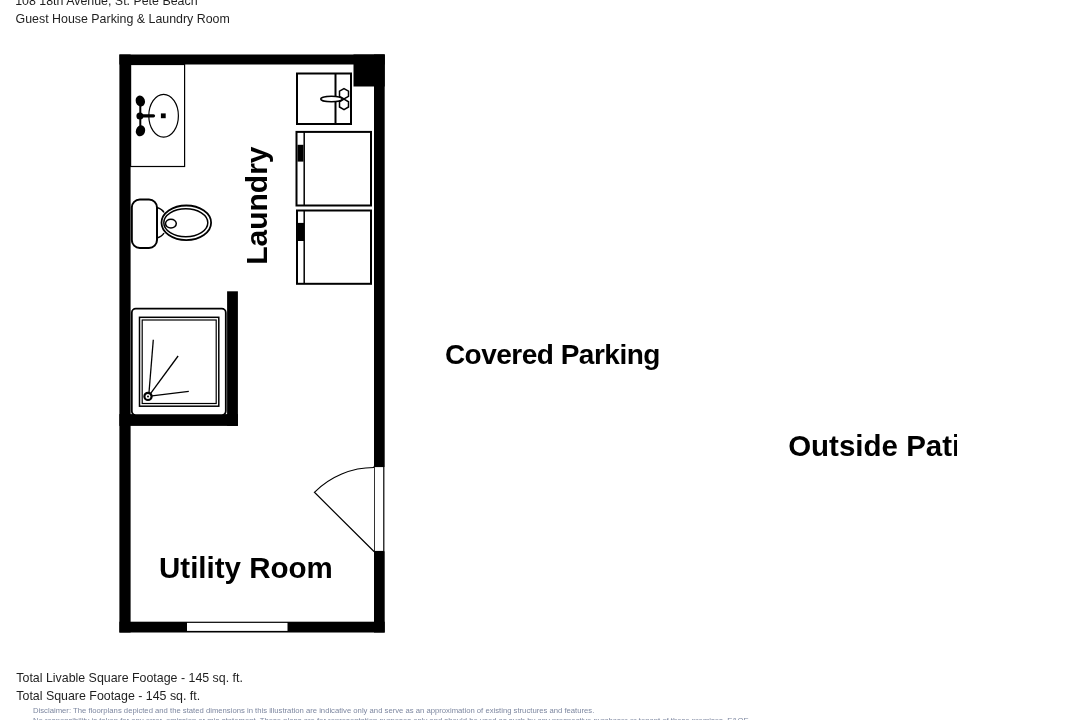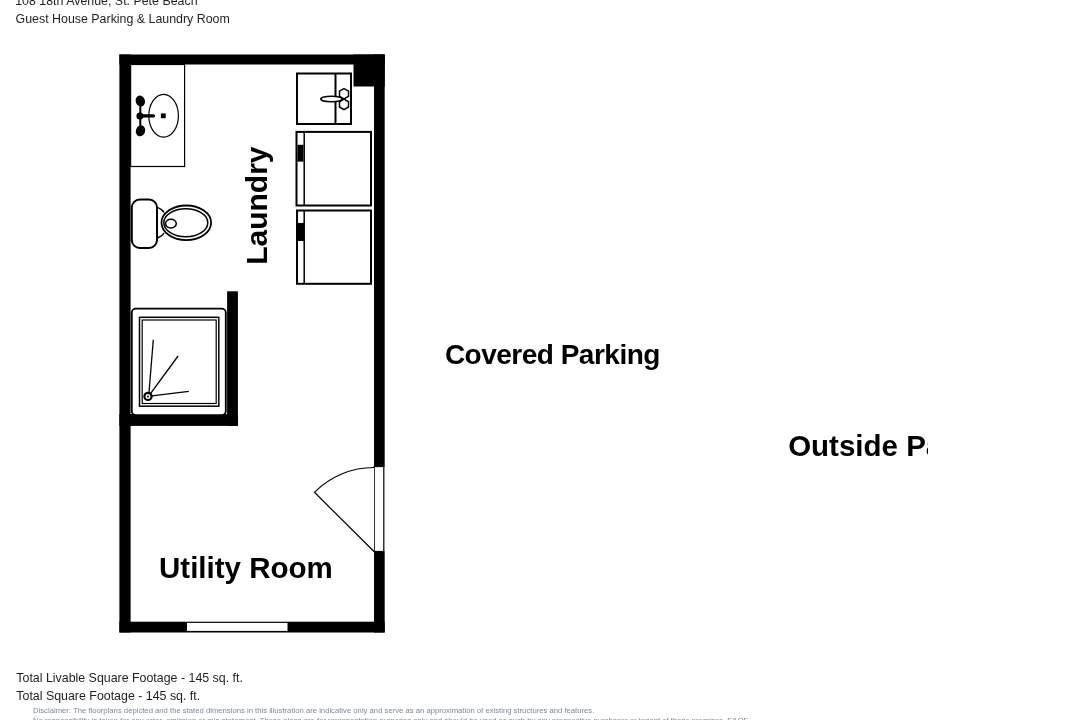--- a/index.html
+++ b/index.html
@@ -1,17 +1,17 @@
 <!DOCTYPE html>
 <html><head>
 <meta charset="utf-8">
 <style>
   html,body{margin:0;padding:0;background:#ffffff;}
   .page{position:relative;width:928px;height:720px;overflow:hidden;background:#ffffff;
-        font-family:"Liberation Sans", sans-serif;}
+        font-family:"Liberation Sans", sans-serif;padding-left:29px;}
   svg{position:absolute;left:0;top:0;}
   svg text{font-family:"Liberation Sans", sans-serif;}
 </style>
 </head>
 <body>
 <div class="page">
 <svg width="1080" height="720" viewBox="0 0 1080 720">
 
   <rect x="0" y="0" width="1080" height="720" fill="#ffffff"></rect>
 

